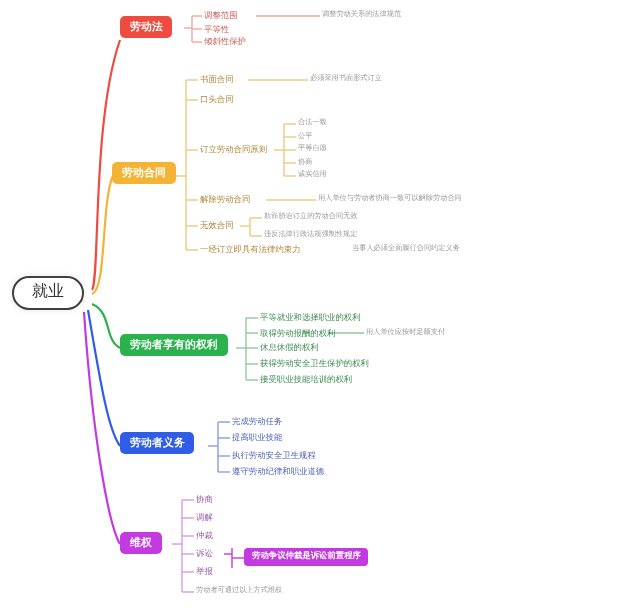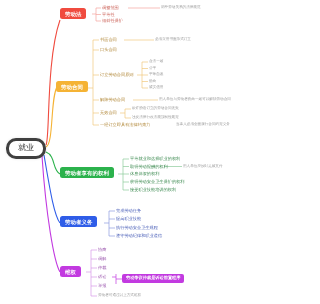--- a/index.html
+++ b/index.html
@@ -13,21 +13,21 @@
   #map{position:absolute;left:0;top:0;width:300px;height:304px;}
   svg.links{position:absolute;left:0;top:0;width:300px;height:304px;pointer-events:none;}
 
   .node{position:absolute;white-space:nowrap;}
 
   
   .root{
     left:6px;top:138px;
     padding:3px 9px;
     background:#ffffff;
-    border:3px solid #404040;
+    border:1px solid #404040;
     border-radius:10px;
     font-size:8px;color:#333;
     box-shadow:0 0 3px rgba(0,0,0,0.10);
     line-height:1.1;
   }
 
   
   .l1{
     padding:2.5px 5px;
     border-radius:2.5px;

